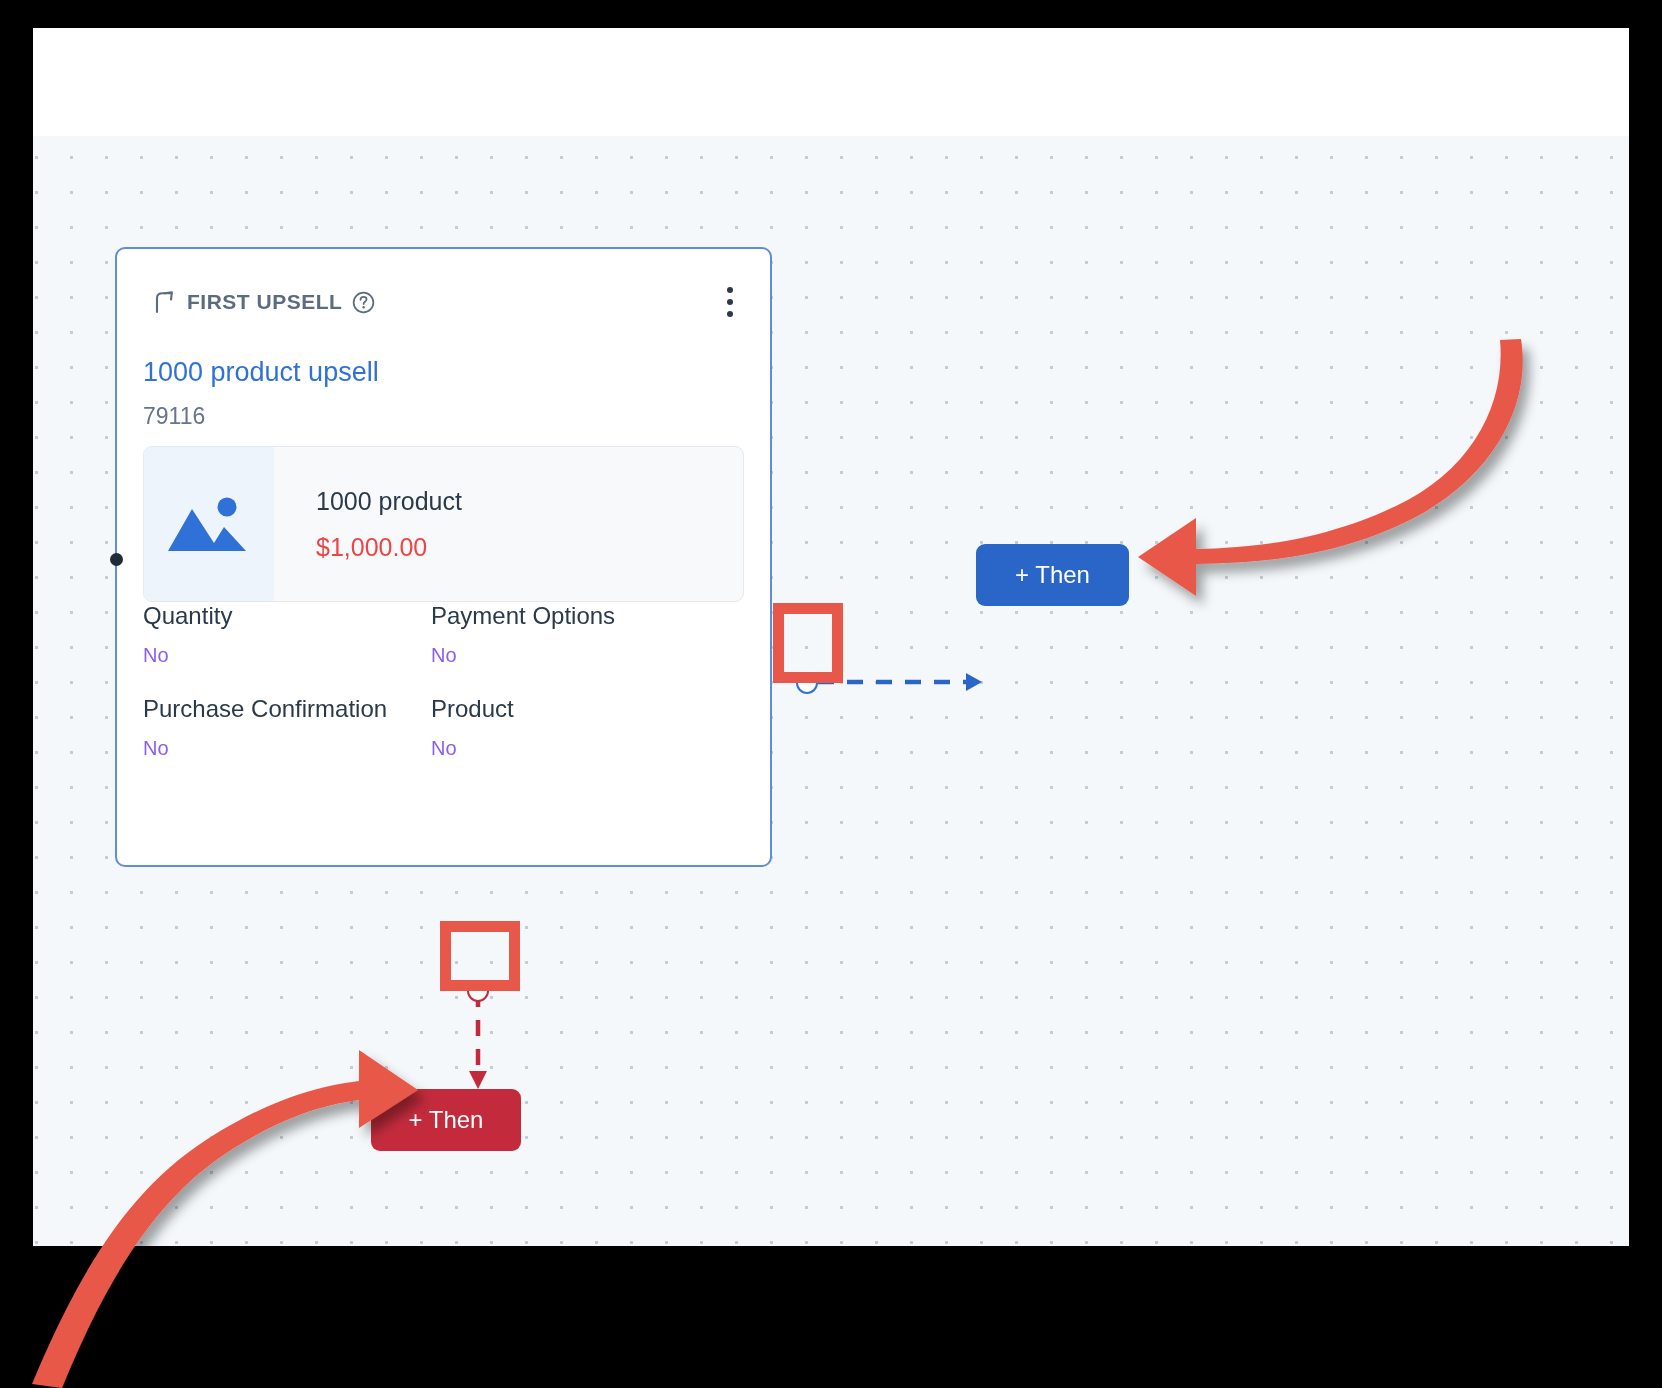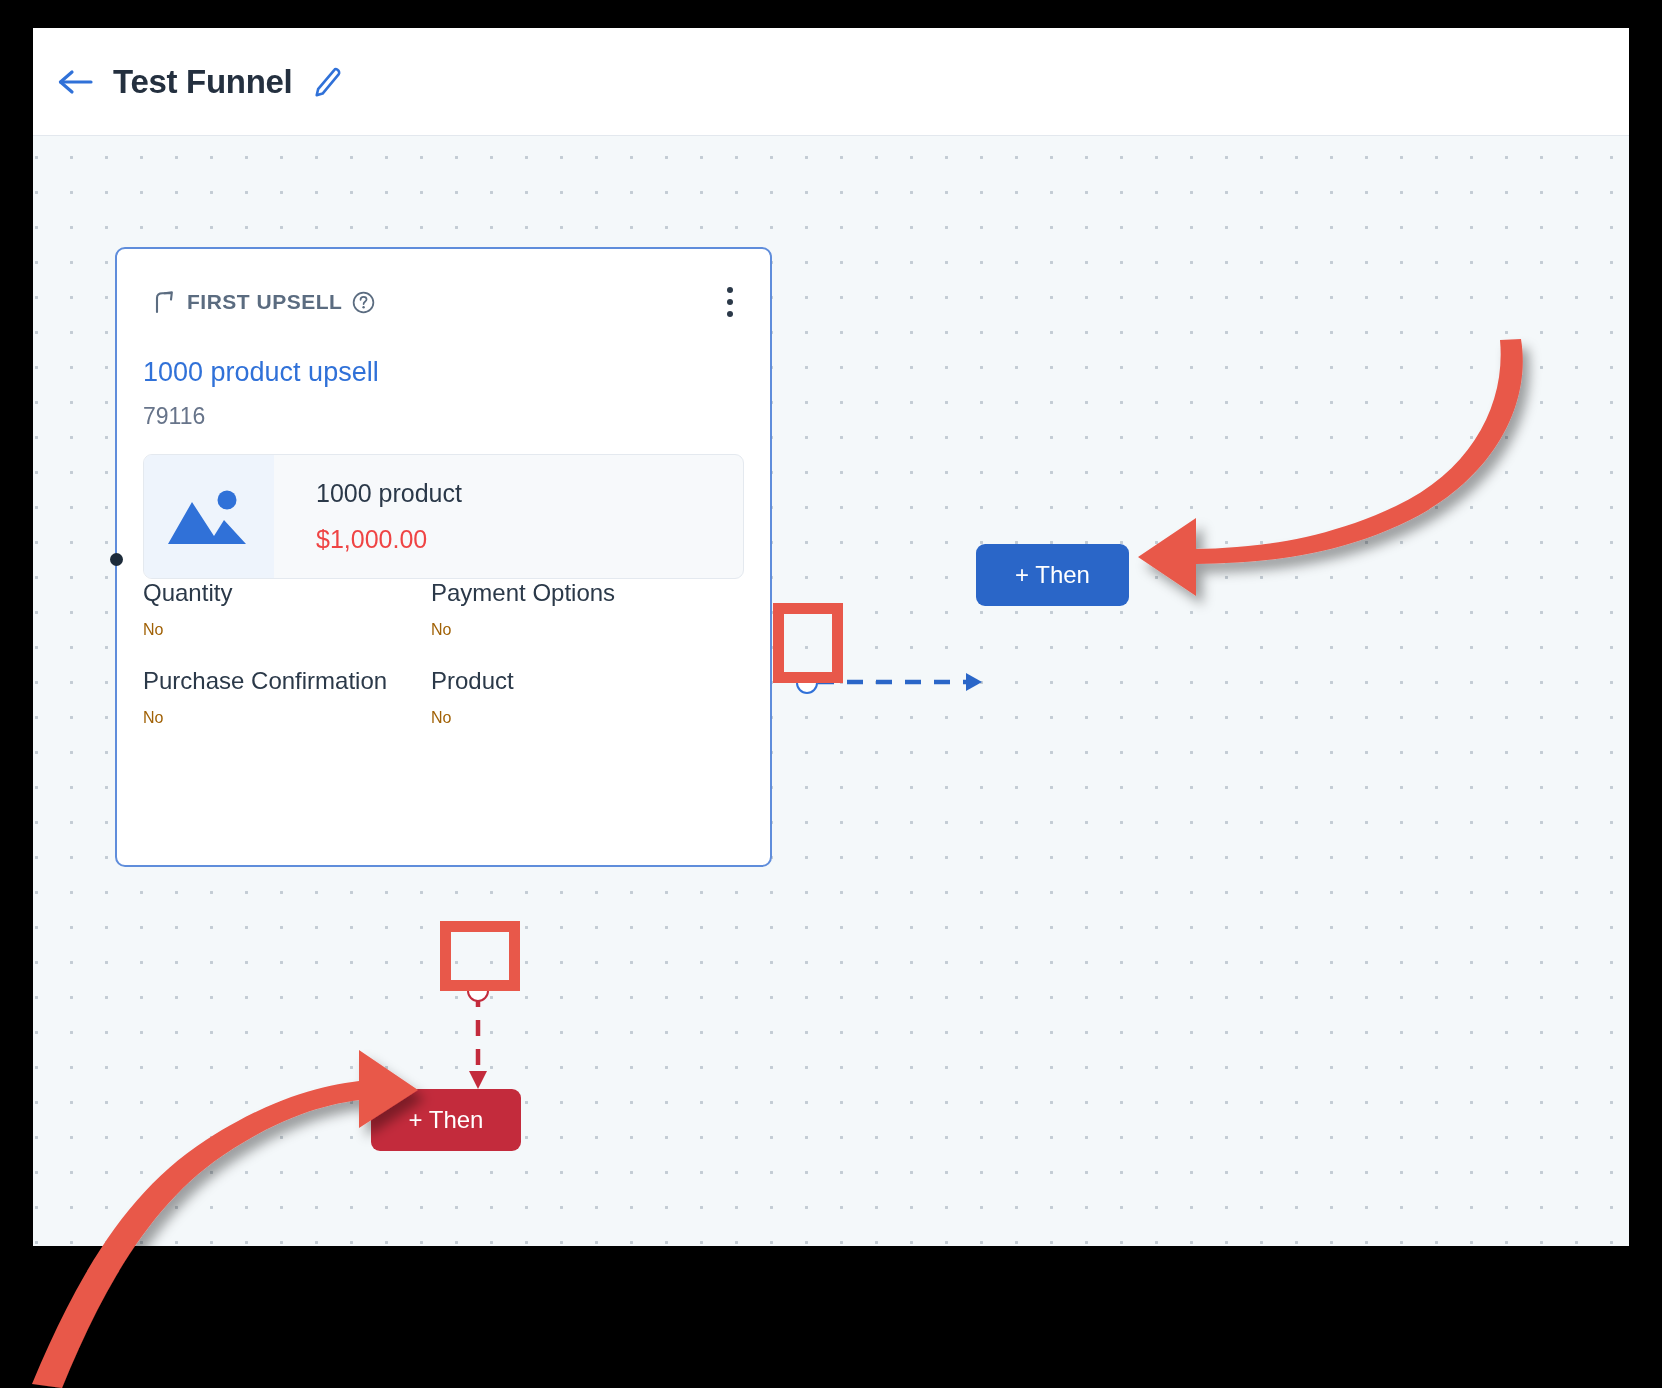--- a/index.html
+++ b/index.html
@@ -176,22 +176,22 @@
     color: #67748a;
     margin-top: 17px;
   }
   #base-product-label {
     font-size: 24px;
     color: #2b3949;
     margin-top: 44px;
   }
 
   #product-row {
-    margin-top: 24px;
-    height: 125px;
+    margin-top: 16px;
+    height: 156px;
     background: #f7f9fb;
     border: 1px solid #e4e9ef;
     border-radius: 9px;
     display: flex;
     align-items: center;
     box-sizing: border-box;
     overflow: hidden;
   }
   #product-thumb {
     width: 130px;
@@ -218,22 +218,22 @@
   #props-grid {
     display: grid;
     grid-template-columns: 288px 1fr;
     row-gap: 28px;
   }
   .prop-label {
     font-size: 24px;
     color: #2b3949;
   }
   .prop-value {
-    font-size: 16px;
-    color: #a16207;
+    font-size: 20px;
+    color: #8b5cf6;
     margin-top: 14px;
   }
 
   
   .conn-svg {
     position: absolute;
     overflow: visible;
     pointer-events: none;
   }
   #right-connector-dot {
@@ -316,34 +316,20 @@
     width: 1662px;
     height: 1388px;
     pointer-events: none;
   }
 </style>
 </head>
 <body>
 
 <div id="app-frame">
 
-  <div id="header">
-    <div id="back-arrow">
-      <svg width="40" height="28" viewBox="0 0 40 28" aria-hidden="true">
-        <path d="M16 4 L4.5 14 L16 24" fill="none" stroke="#3071d8" stroke-width="3.2" stroke-linecap="round" stroke-linejoin="round"></path>
-        <line x1="4.5" y1="14" x2="35" y2="14" stroke="#3071d8" stroke-width="3.2" stroke-linecap="round"></line>
-      </svg>
-    </div>
-    <div id="page-title">Test Funnel</div>
-    <div id="edit-pencil">
-      <svg width="34" height="34" viewBox="0 0 34 34" aria-hidden="true">
-        <path d="M27.5 4.8 c1.7 1.2 2.2 3.2 1.1 4.6 L12.6 28.6 l-5.9 1.6 l1.4 -6 L24.2 5.1 c1.1 -1.4 1.7 -1.4 3.3 -0.3 z" fill="none" stroke="#3071d8" stroke-width="2.6" stroke-linejoin="round"></path>
-      </svg>
-    </div>
-  </div>
 
   <div id="canvas">
 
     <svg class="conn-svg" style="left:785px; top:524px;" width="180" height="44" viewBox="0 0 180 44">
       <line x1="0" y1="22" x2="148" y2="22" stroke="#2a66c8" stroke-width="4.5" stroke-dasharray="16 13" stroke-linecap="butt"></line>
       <path d="M148 13 L164 22 L148 31 Z" fill="#2a66c8"></path>
     </svg>
 
     <svg class="conn-svg" style="left:423px; top:855px;" width="44" height="112" viewBox="0 0 44 112">
       <line x1="22" y1="0" x2="22" y2="80" stroke="#c32b3c" stroke-width="4.5" stroke-dasharray="16 13" stroke-linecap="butt"></line>

